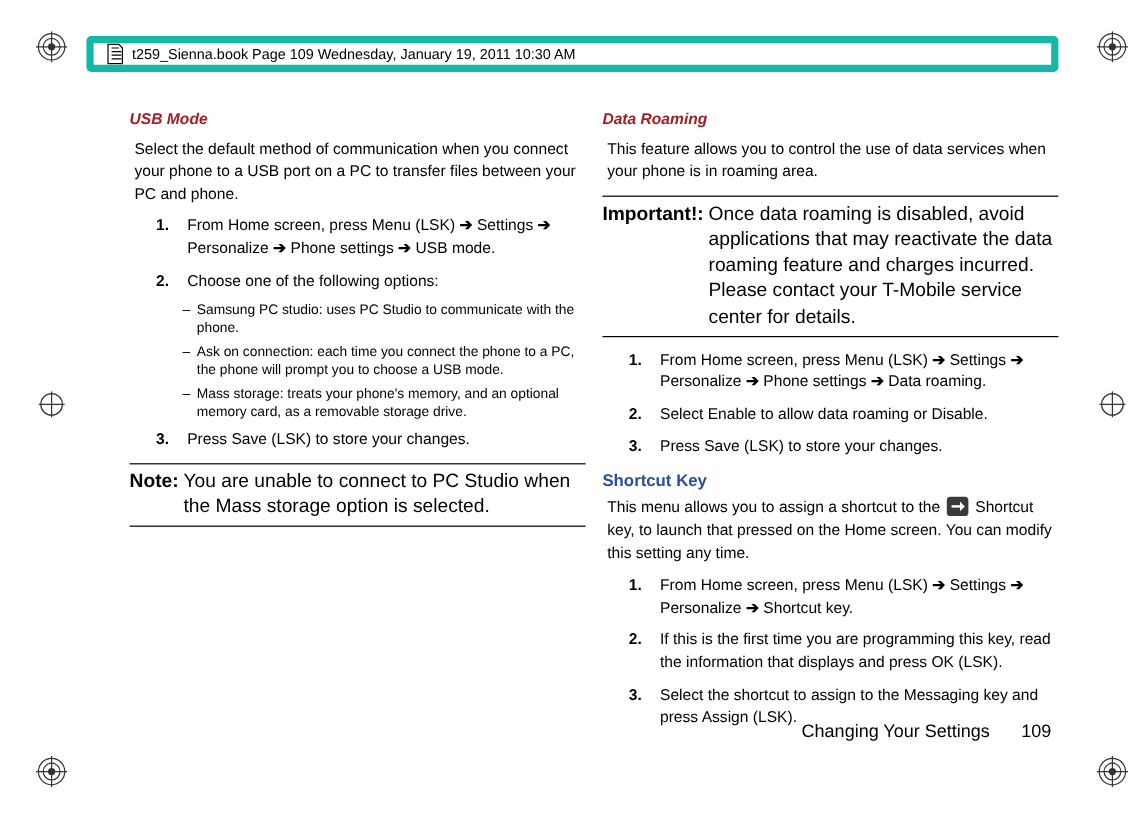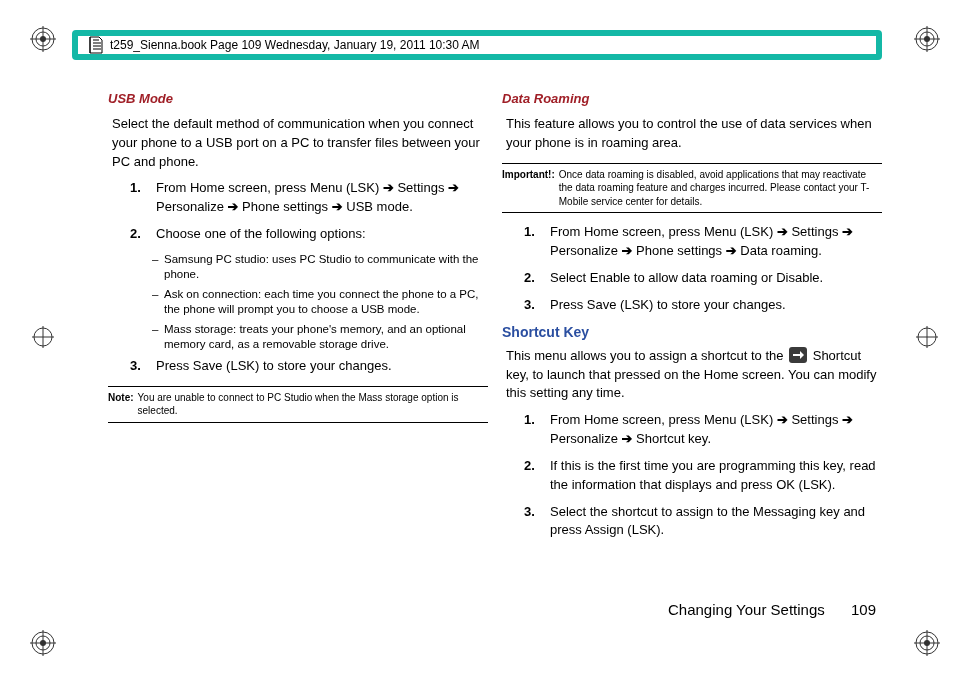--- a/index.html
+++ b/index.html
@@ -93,21 +93,21 @@
     margin-bottom: 4px;
   }
   .sub .dash { min-width: 8px; }
   .b { font-weight: normal; }
   .arrow { font-weight: bold; }
   .note-block {
     border-top: 1px solid #000;
     border-bottom: 1px solid #000;
     padding: 4px 0;
     margin: 10px 0;
-    font-size: 10px;
+    font-size: 16px;
     line-height: 1.35;
   }
   .note-block .lbl { font-weight: bold; }
   .icon-shortcut {
     display: inline-block;
     width: 18px;
     height: 16px;
     background: #3a3a3a;
     border-radius: 3px;
     position: relative;

